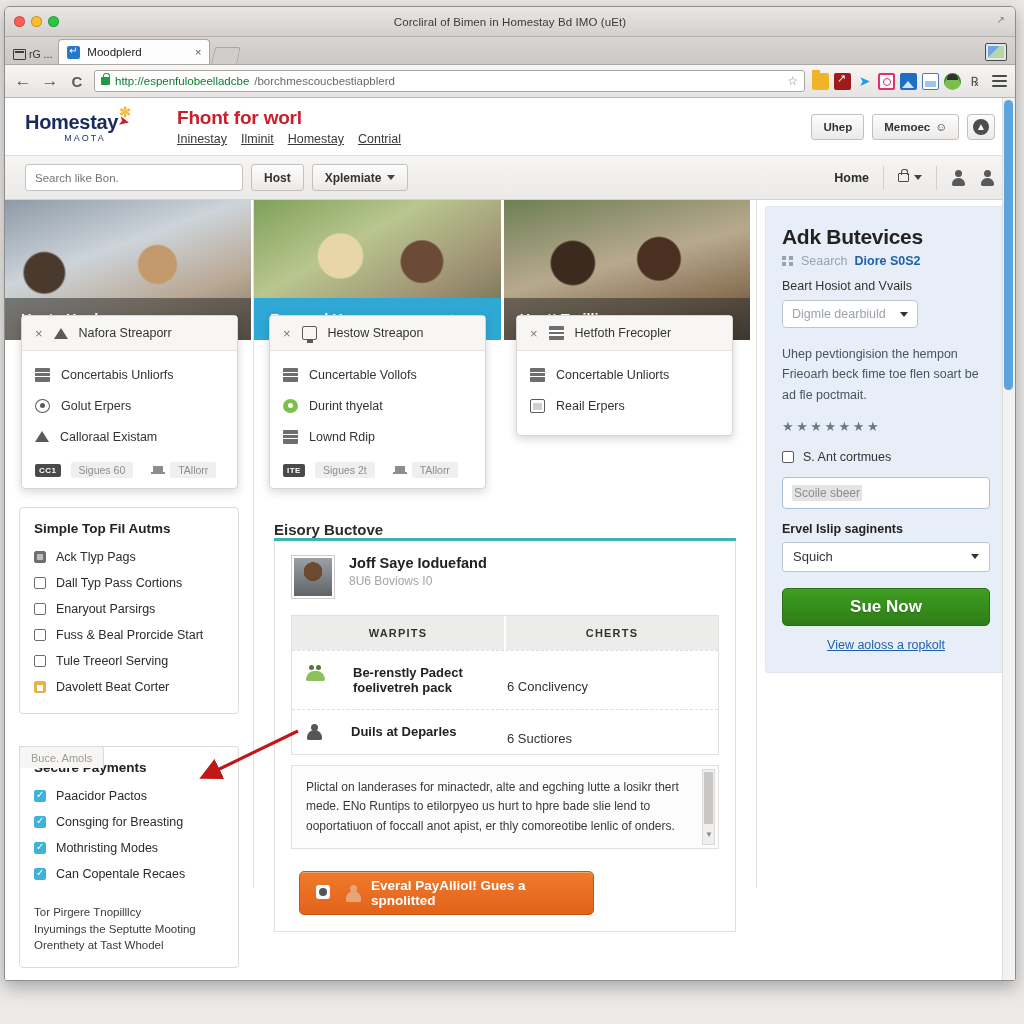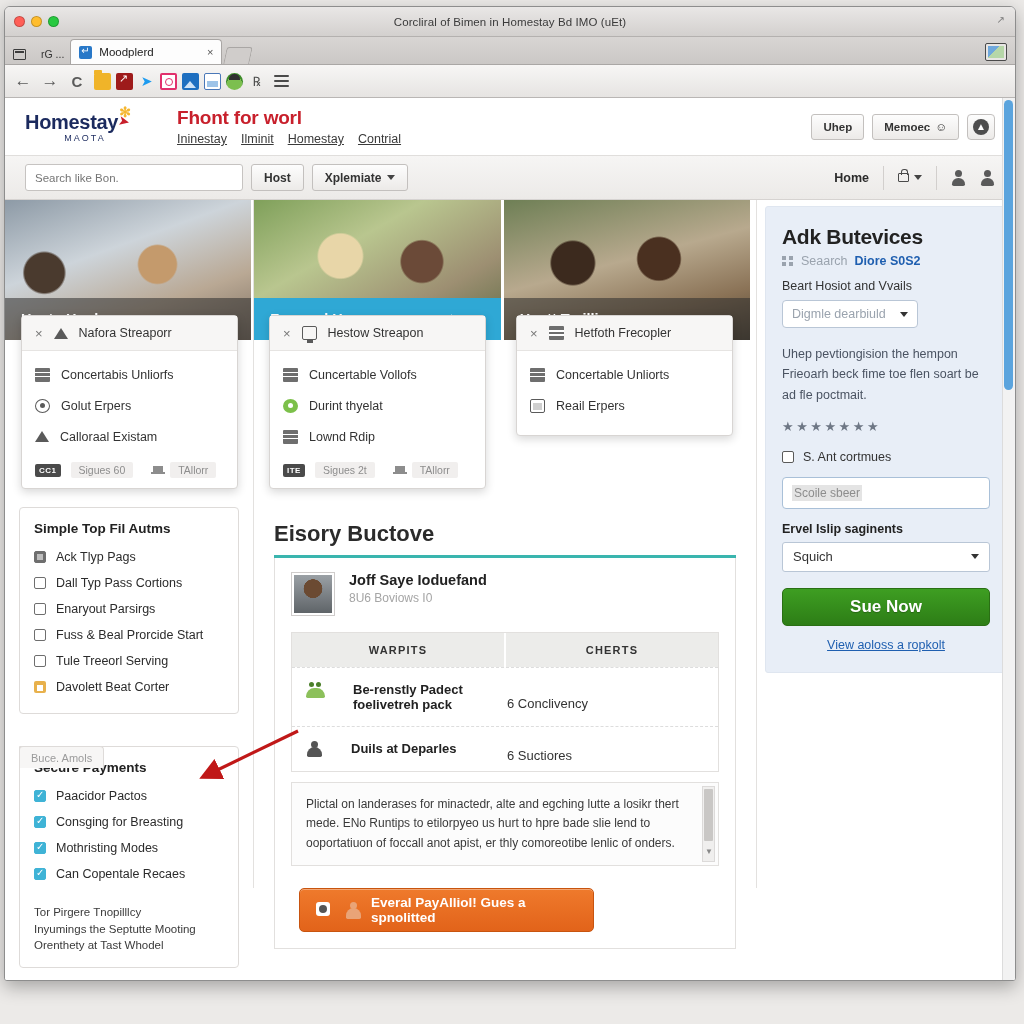--- a/index.html
+++ b/index.html
@@ -32,21 +32,21 @@
     text-align: center; line-height: 30px; font-size: 11.5px; color: #3a3a3a;
     letter-spacing: .1px;
   }
   .win-restore { position: absolute; right: 10px; top: 7px; font-size: 10px; color: #777; }
 
   .tabstrip {
     height: 28px; background: linear-gradient(#d8d5d3,#cbc8c6);
     border-bottom: 1px solid #aaa7a5; position: relative; padding-left: 4px;
     display: flex; align-items: flex-end;
   }
-  .tabstrip-left { display: flex; align-items: center; gap: 15px; padding: 0 6px 4px 4px; font-size: 10.5px; color: #333; justify-content: space-between; }
+  .tabstrip-left { display: flex; align-items: center; gap: 3px; padding: 0 6px 4px 4px; font-size: 10.5px; color: #333; justify-content: space-between; }
   .mini-glyph { width: 13px; height: 11px; border: 1.4px solid #3c3c3c; border-radius: 1px; display: inline-block; position: relative; }
   .mini-glyph::after { content:""; position:absolute; left:1px; top:1px; right:1px; height:2px; background:#3c3c3c; }
   .tab {
     height: 25px; min-width: 152px; background: #fdfdfd;
     border: 1px solid #a9a6a4; border-bottom: none; border-radius: 4px 4px 0 0;
     display: flex; align-items: center; gap: 7px; padding: 0 8px; font-size: 11.5px; color: #222;
     position: relative;
   }
   .tab-favicon { width: 13px; height: 13px; background: #2878c8; border-radius: 2px; position: relative; flex: none; }
   .tab-favicon::after { content: "\21B5"; position: absolute; color: #fff; font-size: 10px; left: 2px; top: -1px; }
@@ -215,21 +215,21 @@
              border: 1px solid #dedbd9; border-bottom: none; border-radius: 4px 4px 0 0;
              background: #f7f6f5; font-size: 11px; color: #9b9b9b; line-height: 22px; }
   .panel2 { margin: 21px 14px 0 14px; background: #fff; border: 1px solid #dedbd9; border-radius: 0 4px 4px 4px; }
   .panel-foot { padding: 4px 14px 13px 14px; font-size: 11.5px; color: #3a3a3a; line-height: 1.45; }
 
   
   .arrow-svg { position: absolute; left: 188px; top: 628px; pointer-events: none; }
 
   
   .mid-pad { padding: 14px 20px 0 20px; }
-  .sec-title { font-size: 22px; font-weight: 700; color: #2b2b2b; margin-bottom: 8px; }
+  .sec-title { font-size: 15px; font-weight: 700; color: #2b2b2b; }
   .teal-rule { height: 3px; background: #3ab5ae; }
   .rev-card { border: 1px solid #e2e0de; border-top: none; background: #fff; padding: 14px 16px 16px 16px; }
   .rev-head { display: flex; align-items: flex-start; gap: 14px; }
   .avatar { width: 44px; height: 44px; border: 1px solid #cfcccb; padding: 2px; background: #fff; flex: none; }
   .avatar-in { width: 100%; height: 100%; background:
       radial-gradient(circle at 50% 36%, #6b4a32 0 30%, transparent 31%),
       linear-gradient(#9aa0a5, #5f6468); }
   .rev-name { font-size: 14.5px; font-weight: 700; color: #222; }
   .rev-sub { font-size: 12px; color: #a5a5a5; margin-top: 3px; }
 
@@ -325,20 +325,26 @@
       <div class="tab-new"></div>
       <div class="tabstrip-right">
         <div class="tb-badge"></div>
       </div>
     </div>
 
     <div class="urlbar">
       <span class="navbtn">←</span>
       <span class="navbtn">→</span>
       <span class="navbtn reload">C</span>
+      <div class="omnibox">
+        <span class="lock"></span>
+        <span class="url-secure">http://espenfulobeelladcbe</span>
+        <span class="url-rest">/borchmescoucbestiapblerd</span>
+        <span class="omnibox-star">☆</span>
+      </div>
       <div class="ext-icons">
         <span class="ext folder"></span>
         <span class="ext red"></span>
         <span class="ext tw">➤</span>
         <span class="ext ig"></span>
         <span class="ext blue"></span>
         <span class="ext pic"></span>
         <span class="ext green"></span>
         <span class="ext glyph">℞</span>
         <span class="hamburger">

